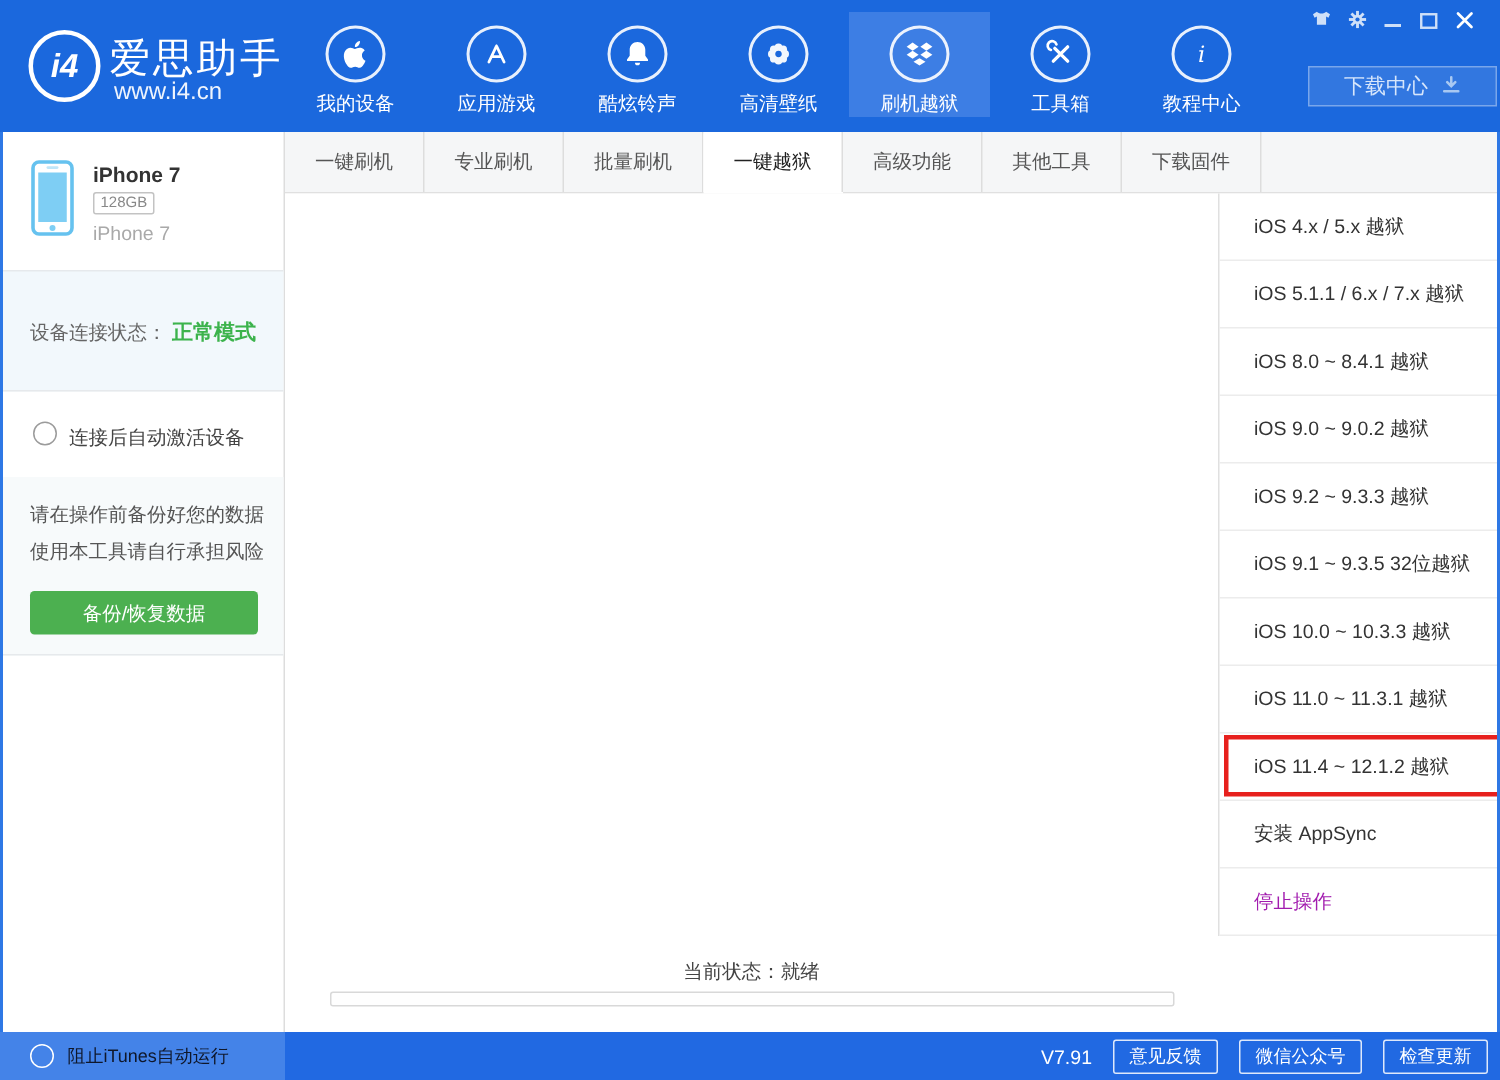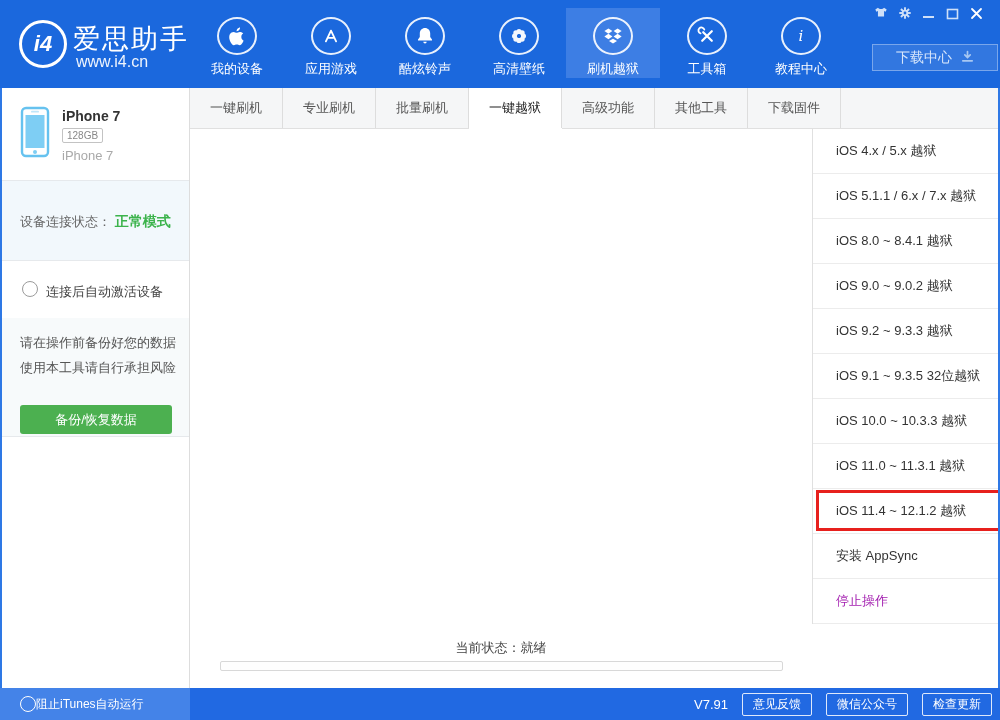--- a/index.html
+++ b/index.html
@@ -44,21 +44,21 @@
   .dev-model{position:absolute;left:60px;top:60px;font-size:13px;color:#a9a9a9;}
   .sec-conn{position:absolute;left:0;top:92px;width:100%;height:81px;background:#f2f8fc;
     border-top:1px solid #e6e9ec;border-bottom:1px solid #e6e9ec;box-sizing:border-box;}
   .conn-row{position:absolute;left:18px;top:32px;font-size:13px;color:#666;text-align:right;}
   .conn-val{color:#3cb34c;font-weight:bold;font-size:14px;}
   .sec-radio{position:absolute;left:0;top:174px;width:100%;height:56px;}
   .radio{width:14px;height:14px;border:1.5px solid #9b9b9b;border-radius:50%;background:#fff;display:inline-block;}
   .sec-warning{position:absolute;left:0;top:230px;width:100%;height:119px;background:#f7fafb;
     border-bottom:1px solid #e6e9ec;box-sizing:border-box;}
   .warn-line{position:absolute;left:18px;font-size:13px;color:#555;}
-  .backup-btn{position:absolute;left:18px;top:87px;width:152px;height:29px;background:#4cb050;border-radius:3px;
+  .backup-btn{position:absolute;left:18px;top:76px;width:152px;height:29px;background:#4cb050;border-radius:3px;
     color:#fff;font-size:13px;display:flex;align-items:center;justify-content:center;cursor:pointer;}
 
   
   .main{position:absolute;left:190px;top:129px;width:622px;height:559px;background:#fff;}
   .status-text{position:absolute;left:0;top:510px;width:100%;text-align:center;font-size:13px;color:#444;}
   .progress{position:absolute;left:30px;top:532px;width:561px;height:8px;border:1px solid #d8d8d8;
     border-radius:2px;background:#fefefe;}
   .progress-fill{height:100%;width:0;background:#4cb050;}
 
   
@@ -69,21 +69,21 @@
   .red-box{position:absolute;left:3px;right:17px;top:1px;bottom:2px;border:3px solid #e7201d;pointer-events:none;}
 
   
   .edge{position:absolute;top:88px;width:2px;height:600px;background:#2e78e5;}
   .edge.left{left:0;} .edge.right{right:0;}
 
   
   .bottombar{position:absolute;left:0;top:688px;width:1000px;height:32px;background:#2169e2;}
   .bb-left{position:absolute;left:0;top:0;width:190px;height:32px;background:#4483e8;display:flex;align-items:center;}
   .bb-left .radio{border-color:#fff;background:transparent;margin-left:20px;}
-  .bb-itunes{color:#ffffff;font-size:12px;}
+  .bb-itunes{margin-left:9px;color:#0f172a;font-size:12px;}
   .bb-right{position:absolute;right:8px;top:0;height:32px;display:flex;align-items:center;gap:14px;}
   .bb-version{color:#fff;font-size:13px;}
   .bb-btn{height:21px;line-height:21px;padding:0 10px;border:1px solid rgba(255,255,255,.85);border-radius:2px;
     color:#fff;font-size:12px;cursor:pointer;}
 </style>
 </head>
 <body>
 
 <div class="window">
 

